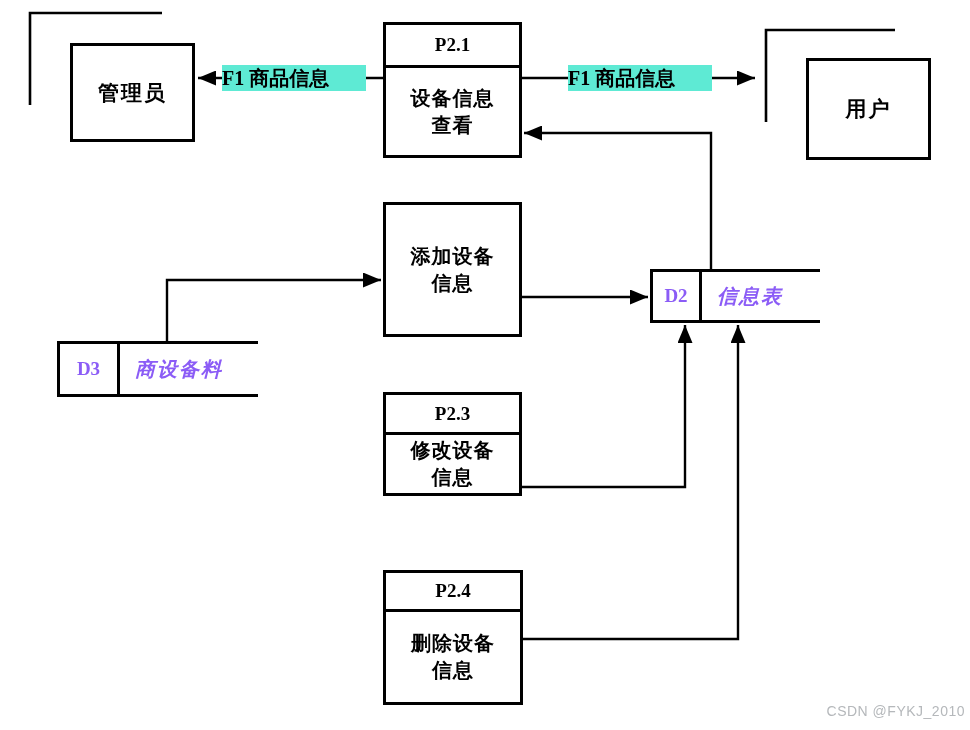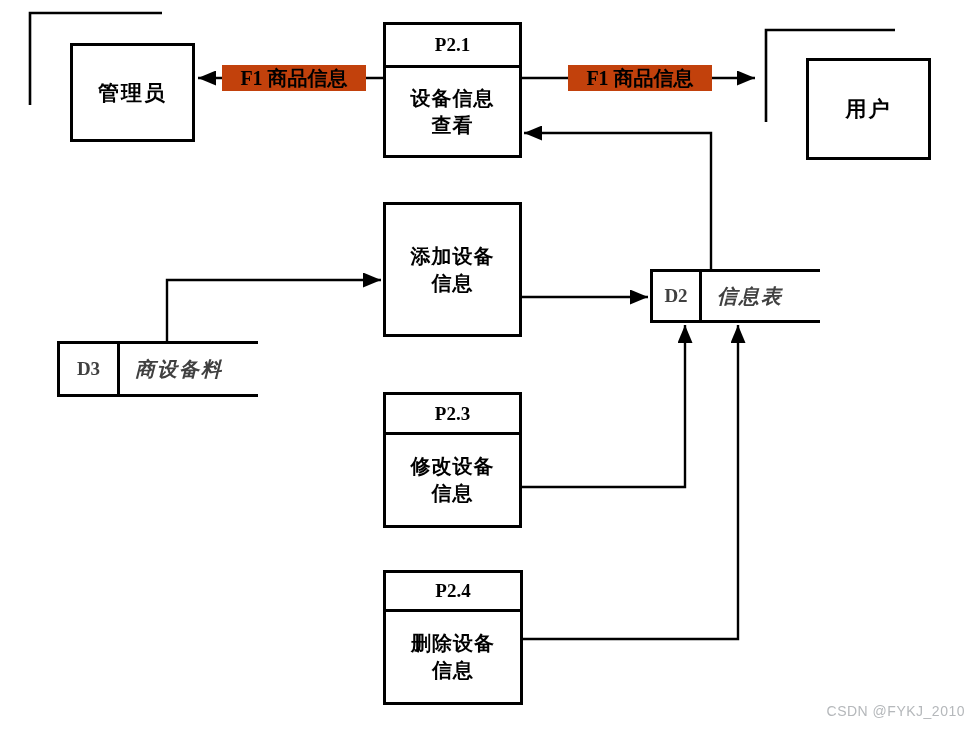--- a/index.html
+++ b/index.html
@@ -69,21 +69,21 @@
     border-radius: 14px;
   }
   .store {
     position: absolute;
     box-sizing: border-box;
     border-top: 3px solid #000000;
     border-bottom: 3px solid #000000;
     border-left: 3px solid #000000;
     background: #ffffff;
     display: flex;
-    color: #404040;
+    color: #8b5cf6;
   }
   .store-id {
     box-sizing: border-box;
     border-right: 3px solid #000000;
     display: flex;
     align-items: center;
     justify-content: center;
     font-weight: 700;
     font-size: 19px;
   }
@@ -93,22 +93,21 @@
     padding-left: 15px;
     font-weight: 700;
     font-size: 20px;
     letter-spacing: 2px;
     font-style: italic;
   }
   .flow-label {
     position: absolute;
     height: 26px;
     line-height: 26px;
-    background: #c2410c;
-    text-align: center;
+    background: #5eead4;
     font-weight: 700;
     font-size: 20px;
     color: #000000;
     white-space: nowrap;
   }
   .watermark {
     position: absolute;
     right: 5px;
     bottom: 11px;
     font-family: "Liberation Sans", "DejaVu Sans", sans-serif;
@@ -159,21 +158,21 @@
     </div>
   </div>
 
   <div class="process" style="left:383px; top:202px; width:139px; height:135px;">
     <div class="process-body">
       <span>添加设备</span>
       <span>信息</span>
     </div>
   </div>
 
-  <div class="process" style="left:383px; top:392px; width:139px; height:136px;">
+  <div class="process" style="left:383px; top:392px; width:139px; height:104px;">
     <div class="process-header" style="height:40px;">
       <span>P2.3</span>
     </div>
     <div class="process-body">
       <span>修改设备</span>
       <span>信息</span>
     </div>
   </div>
 
   <div class="process" style="left:383px; top:570px; width:140px; height:135px;">

